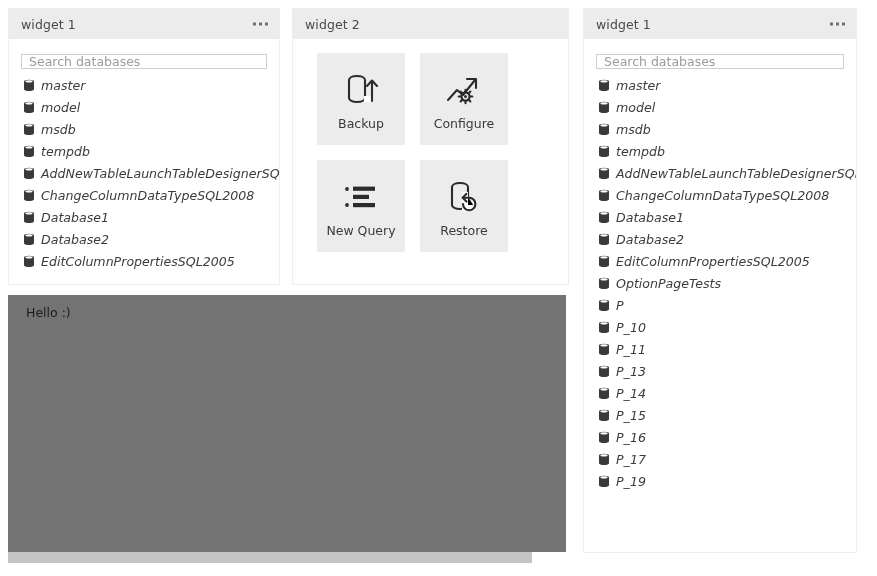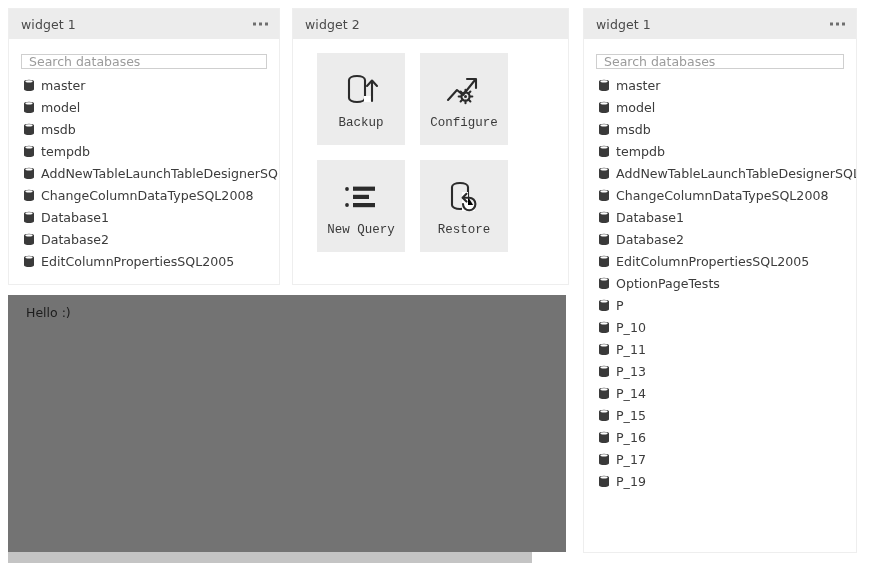--- a/index.html
+++ b/index.html
@@ -70,20 +70,21 @@
     outline: none;
     border-radius: 0;
   }
   .search-input::placeholder { color: #9b9b9b; opacity: 1; }
 
   
   .db-list {
     padding: 4px 0 0 14px;
     overflow: hidden;
     height: calc(100% - 37px);
+    font-style: italic;
   }
   .db-item {
     display: flex;
     align-items: center;
     height: 22px;
     white-space: nowrap;
     cursor: default;
   }
   .db-icon {
     flex: 0 0 auto;
@@ -99,21 +100,20 @@
     white-space: nowrap;
   }
 
   
   .tiles {
     display: grid;
     grid-template-columns: 88px 88px;
     grid-template-rows: 92px 92px;
     gap: 15px;
     padding: 14px 0 0 24px;
-    font-family: Liberation Mono, monospace;
   }
   .tile {
     background: #ececec;
     display: flex;
     flex-direction: column;
     align-items: center;
     justify-content: center;
     cursor: pointer;
   }
   .tile-icon {

